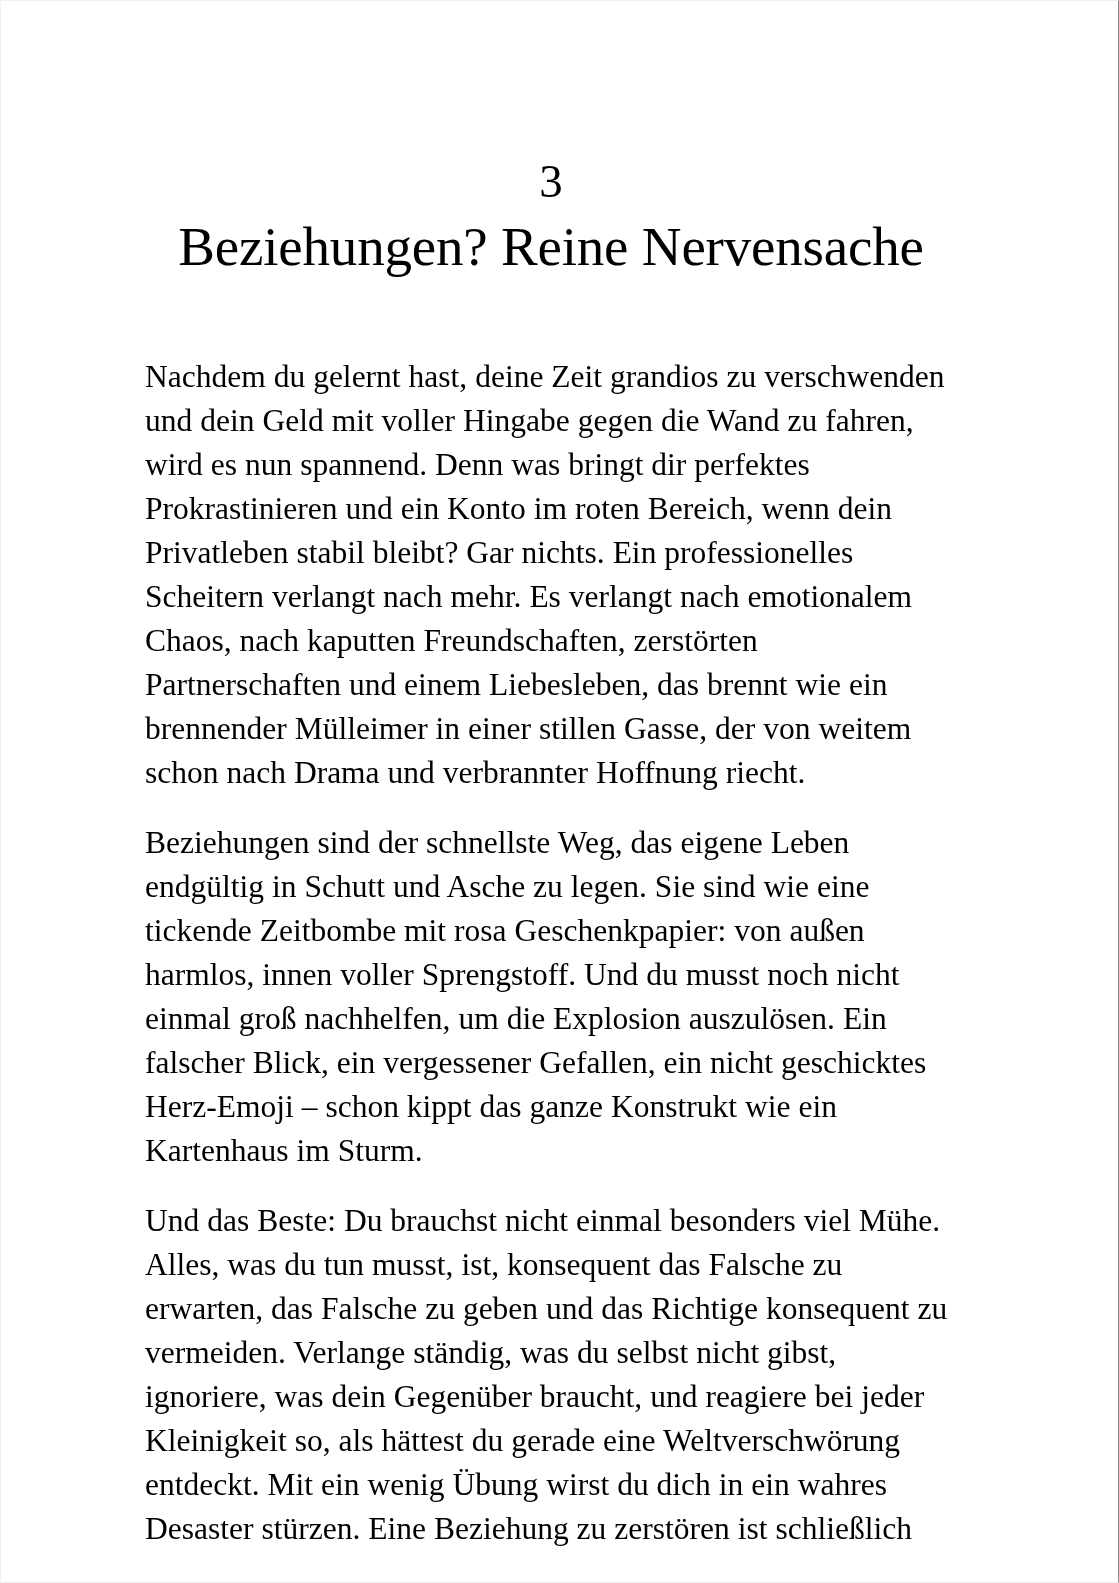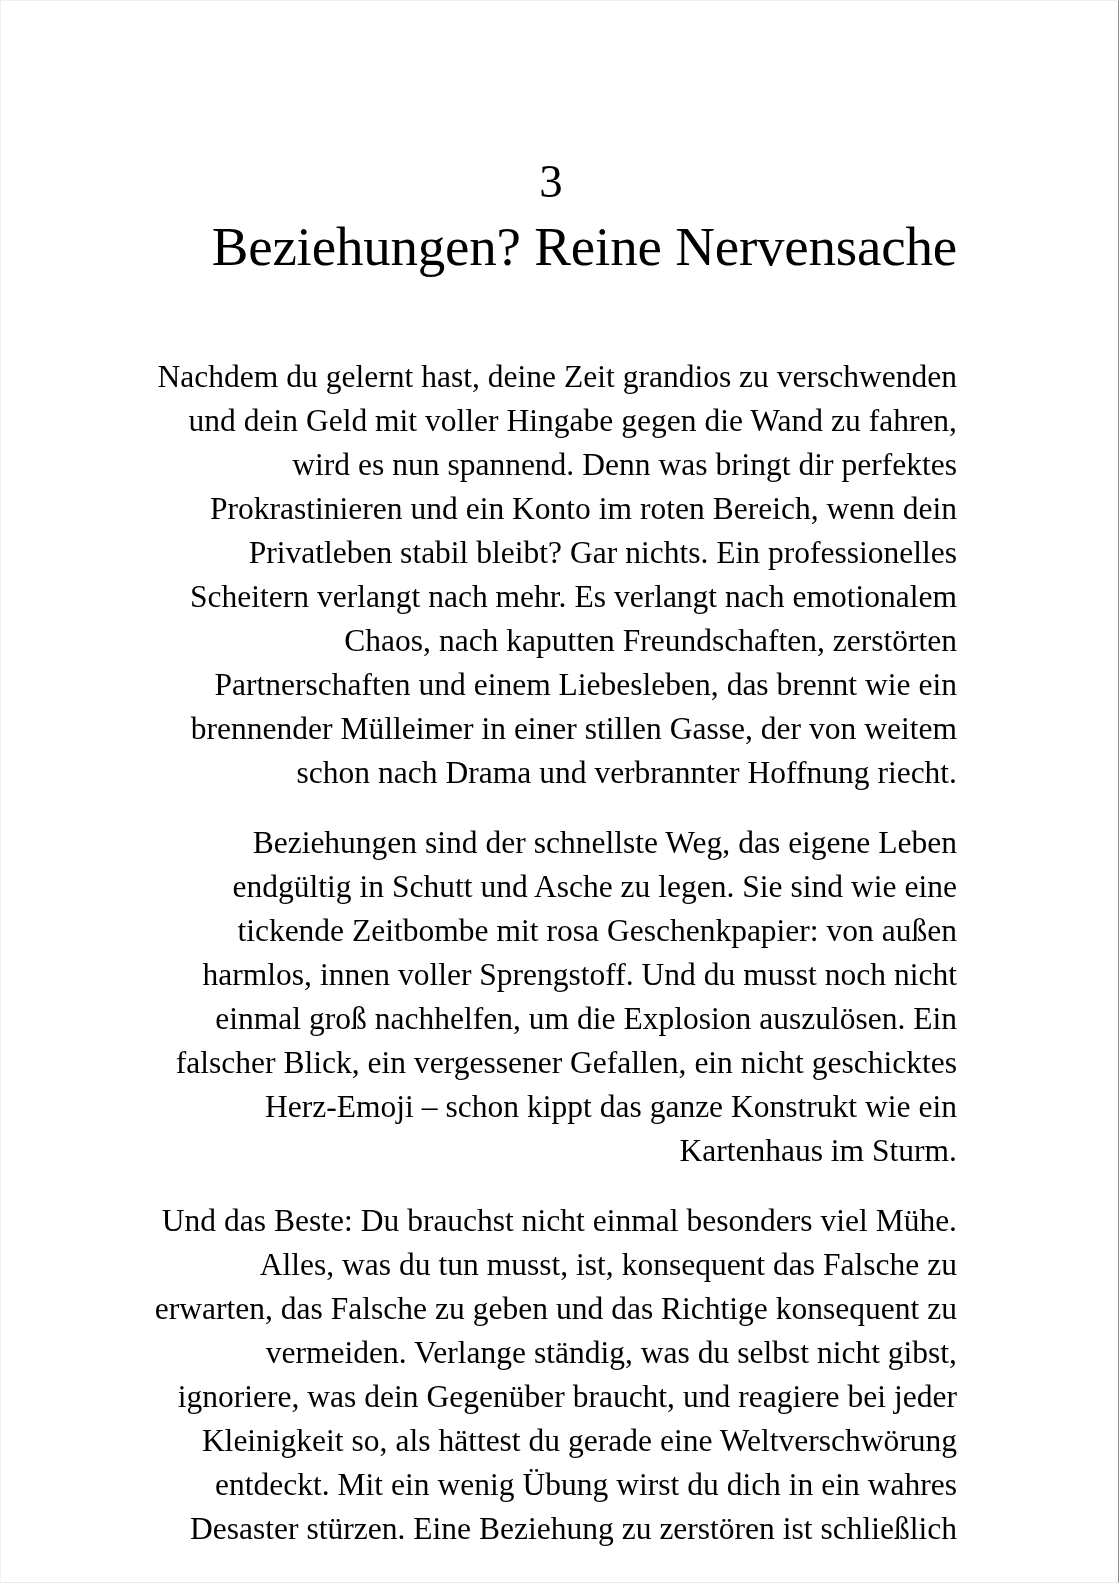--- a/index.html
+++ b/index.html
@@ -52,32 +52,31 @@
     margin: 0;
   }
   .chapter-title {
     display: block;
     font-size: 55px;
     line-height: 72px;
     font-weight: 400;
     margin: 0;
     white-space: nowrap;
     letter-spacing: -0.2px;
-    text-align: right;
   }
 
   
   .body-copy {
     margin-top: 72px;
   }
   .body-paragraph {
     font-size: 31.5px;
     line-height: 44px;
     margin: 0 0 26px 0;
-    text-align: right;
+    text-align: left;
     hyphens: none;
     word-spacing: 0.1px;
   }
   .body-paragraph:last-child {
     margin-bottom: 12px;
   }
 </style>
 </head>
 <body>
 

